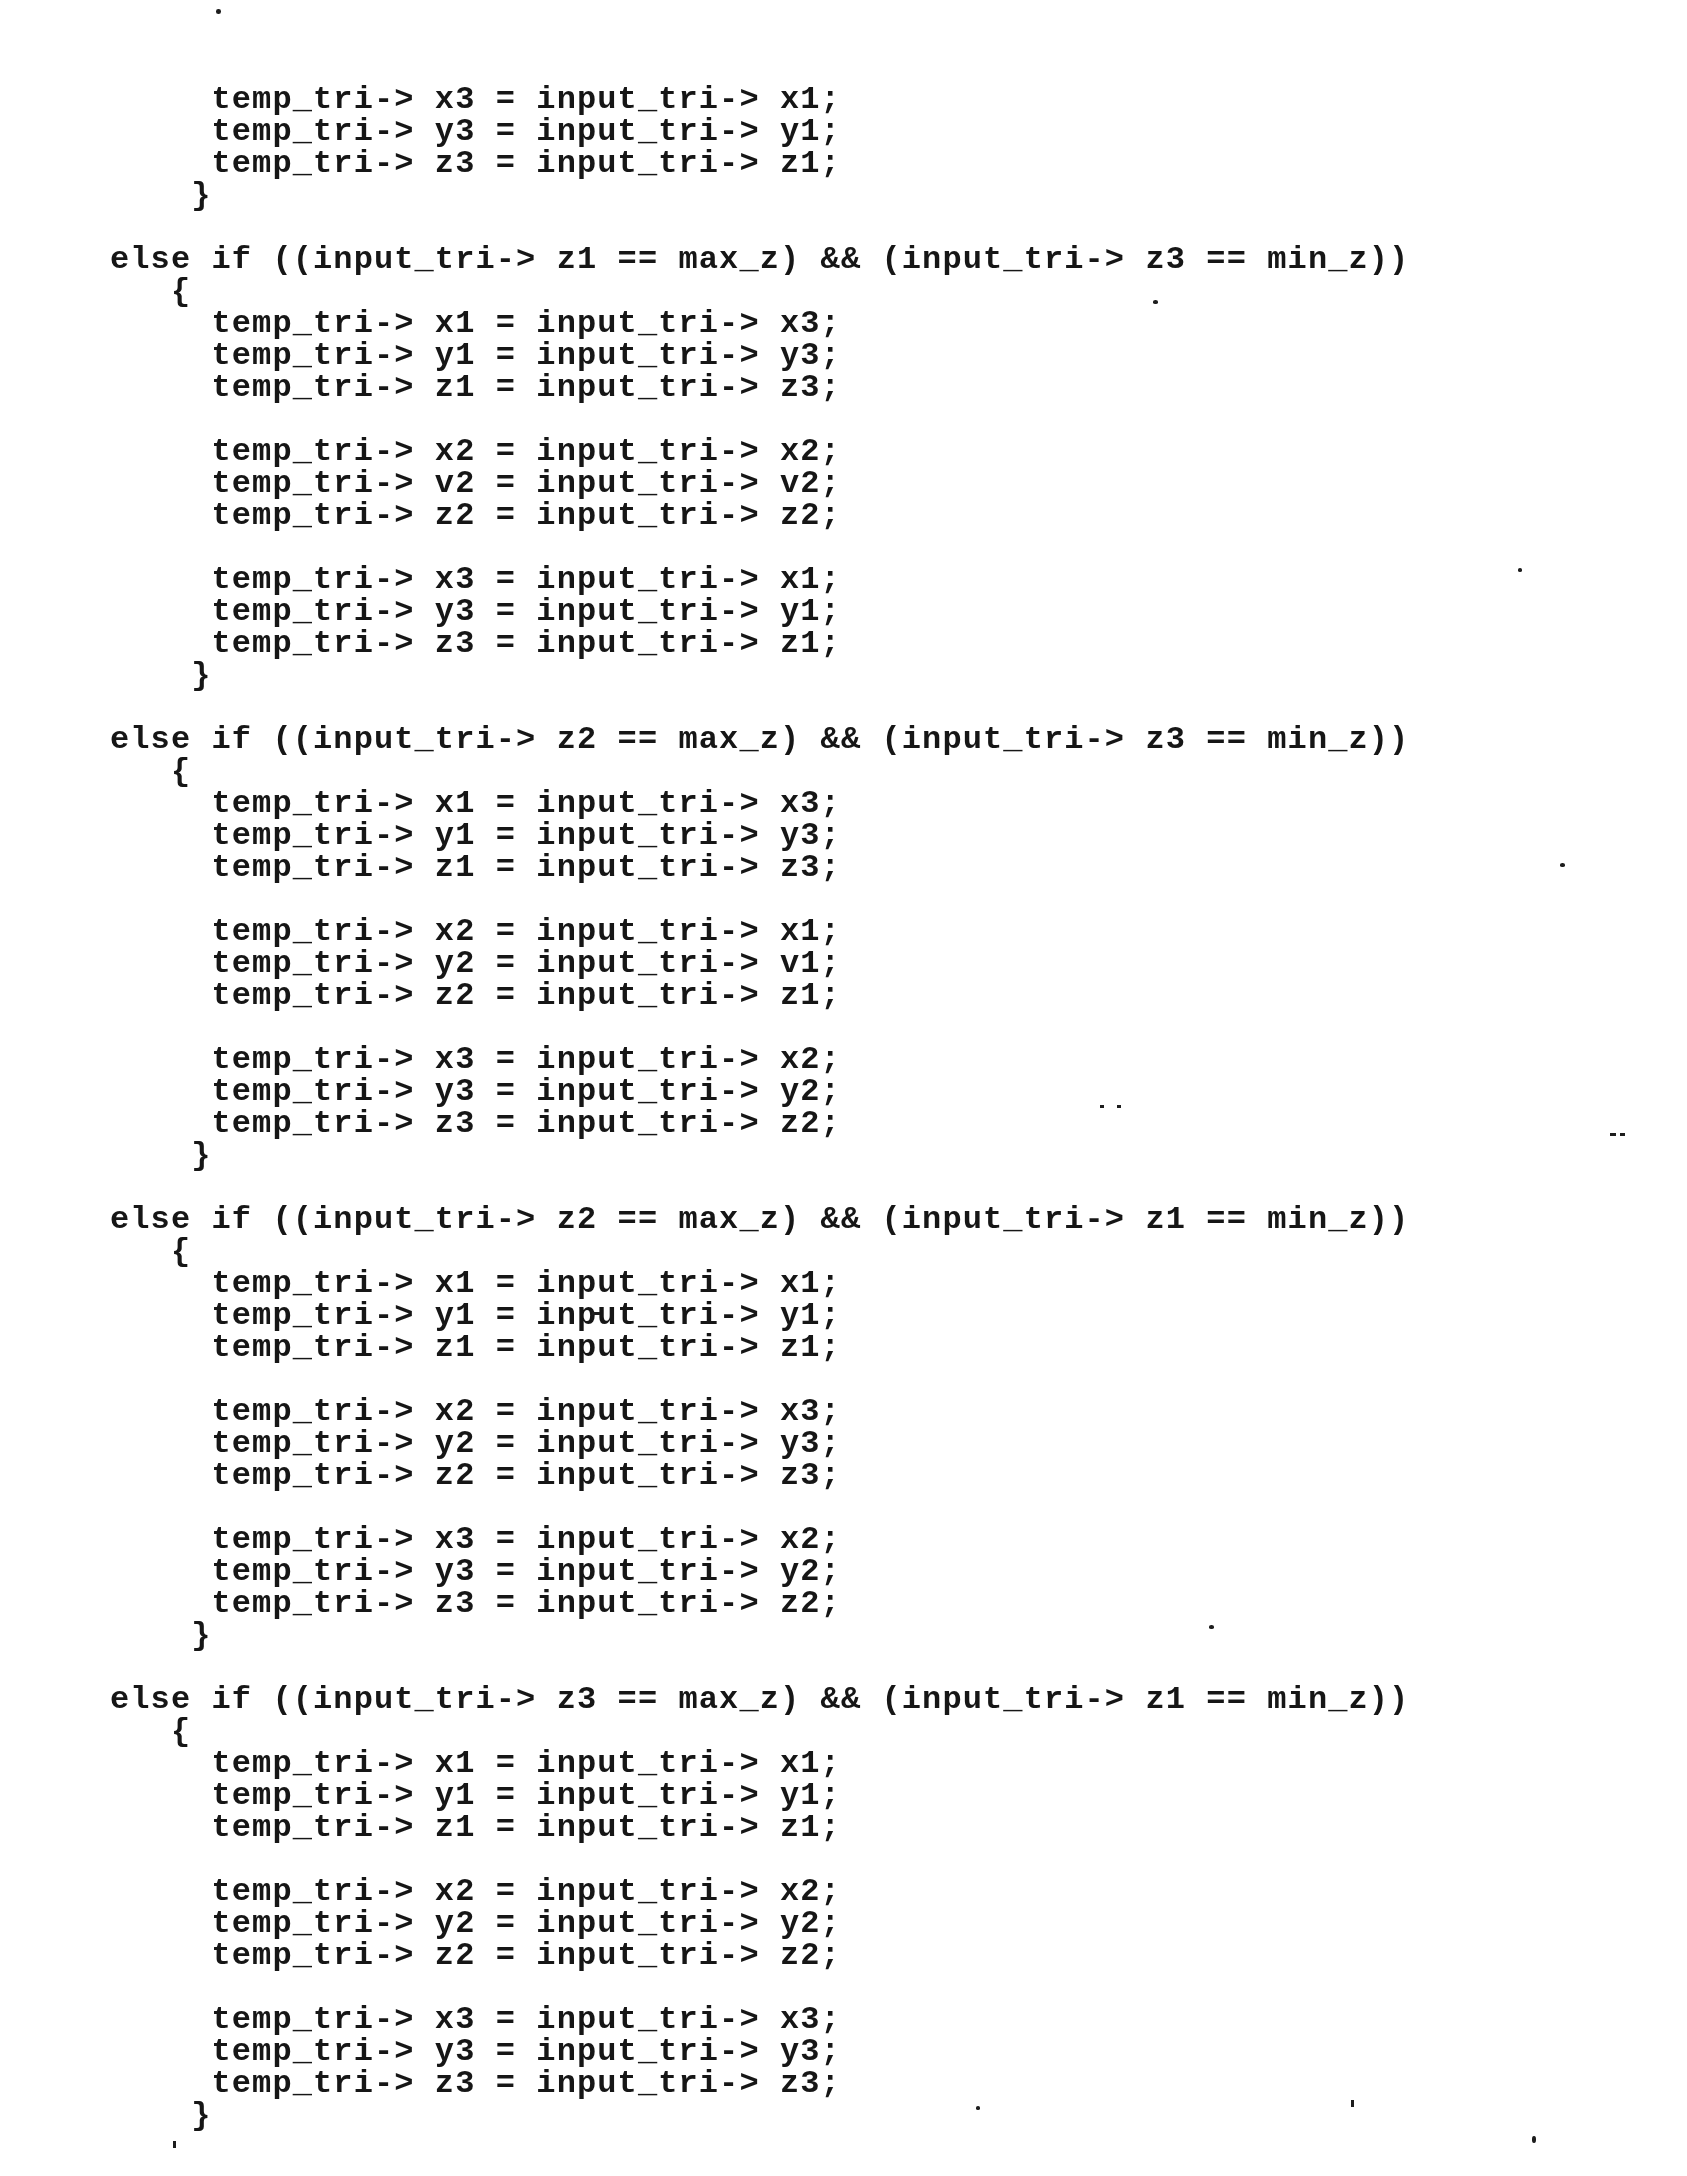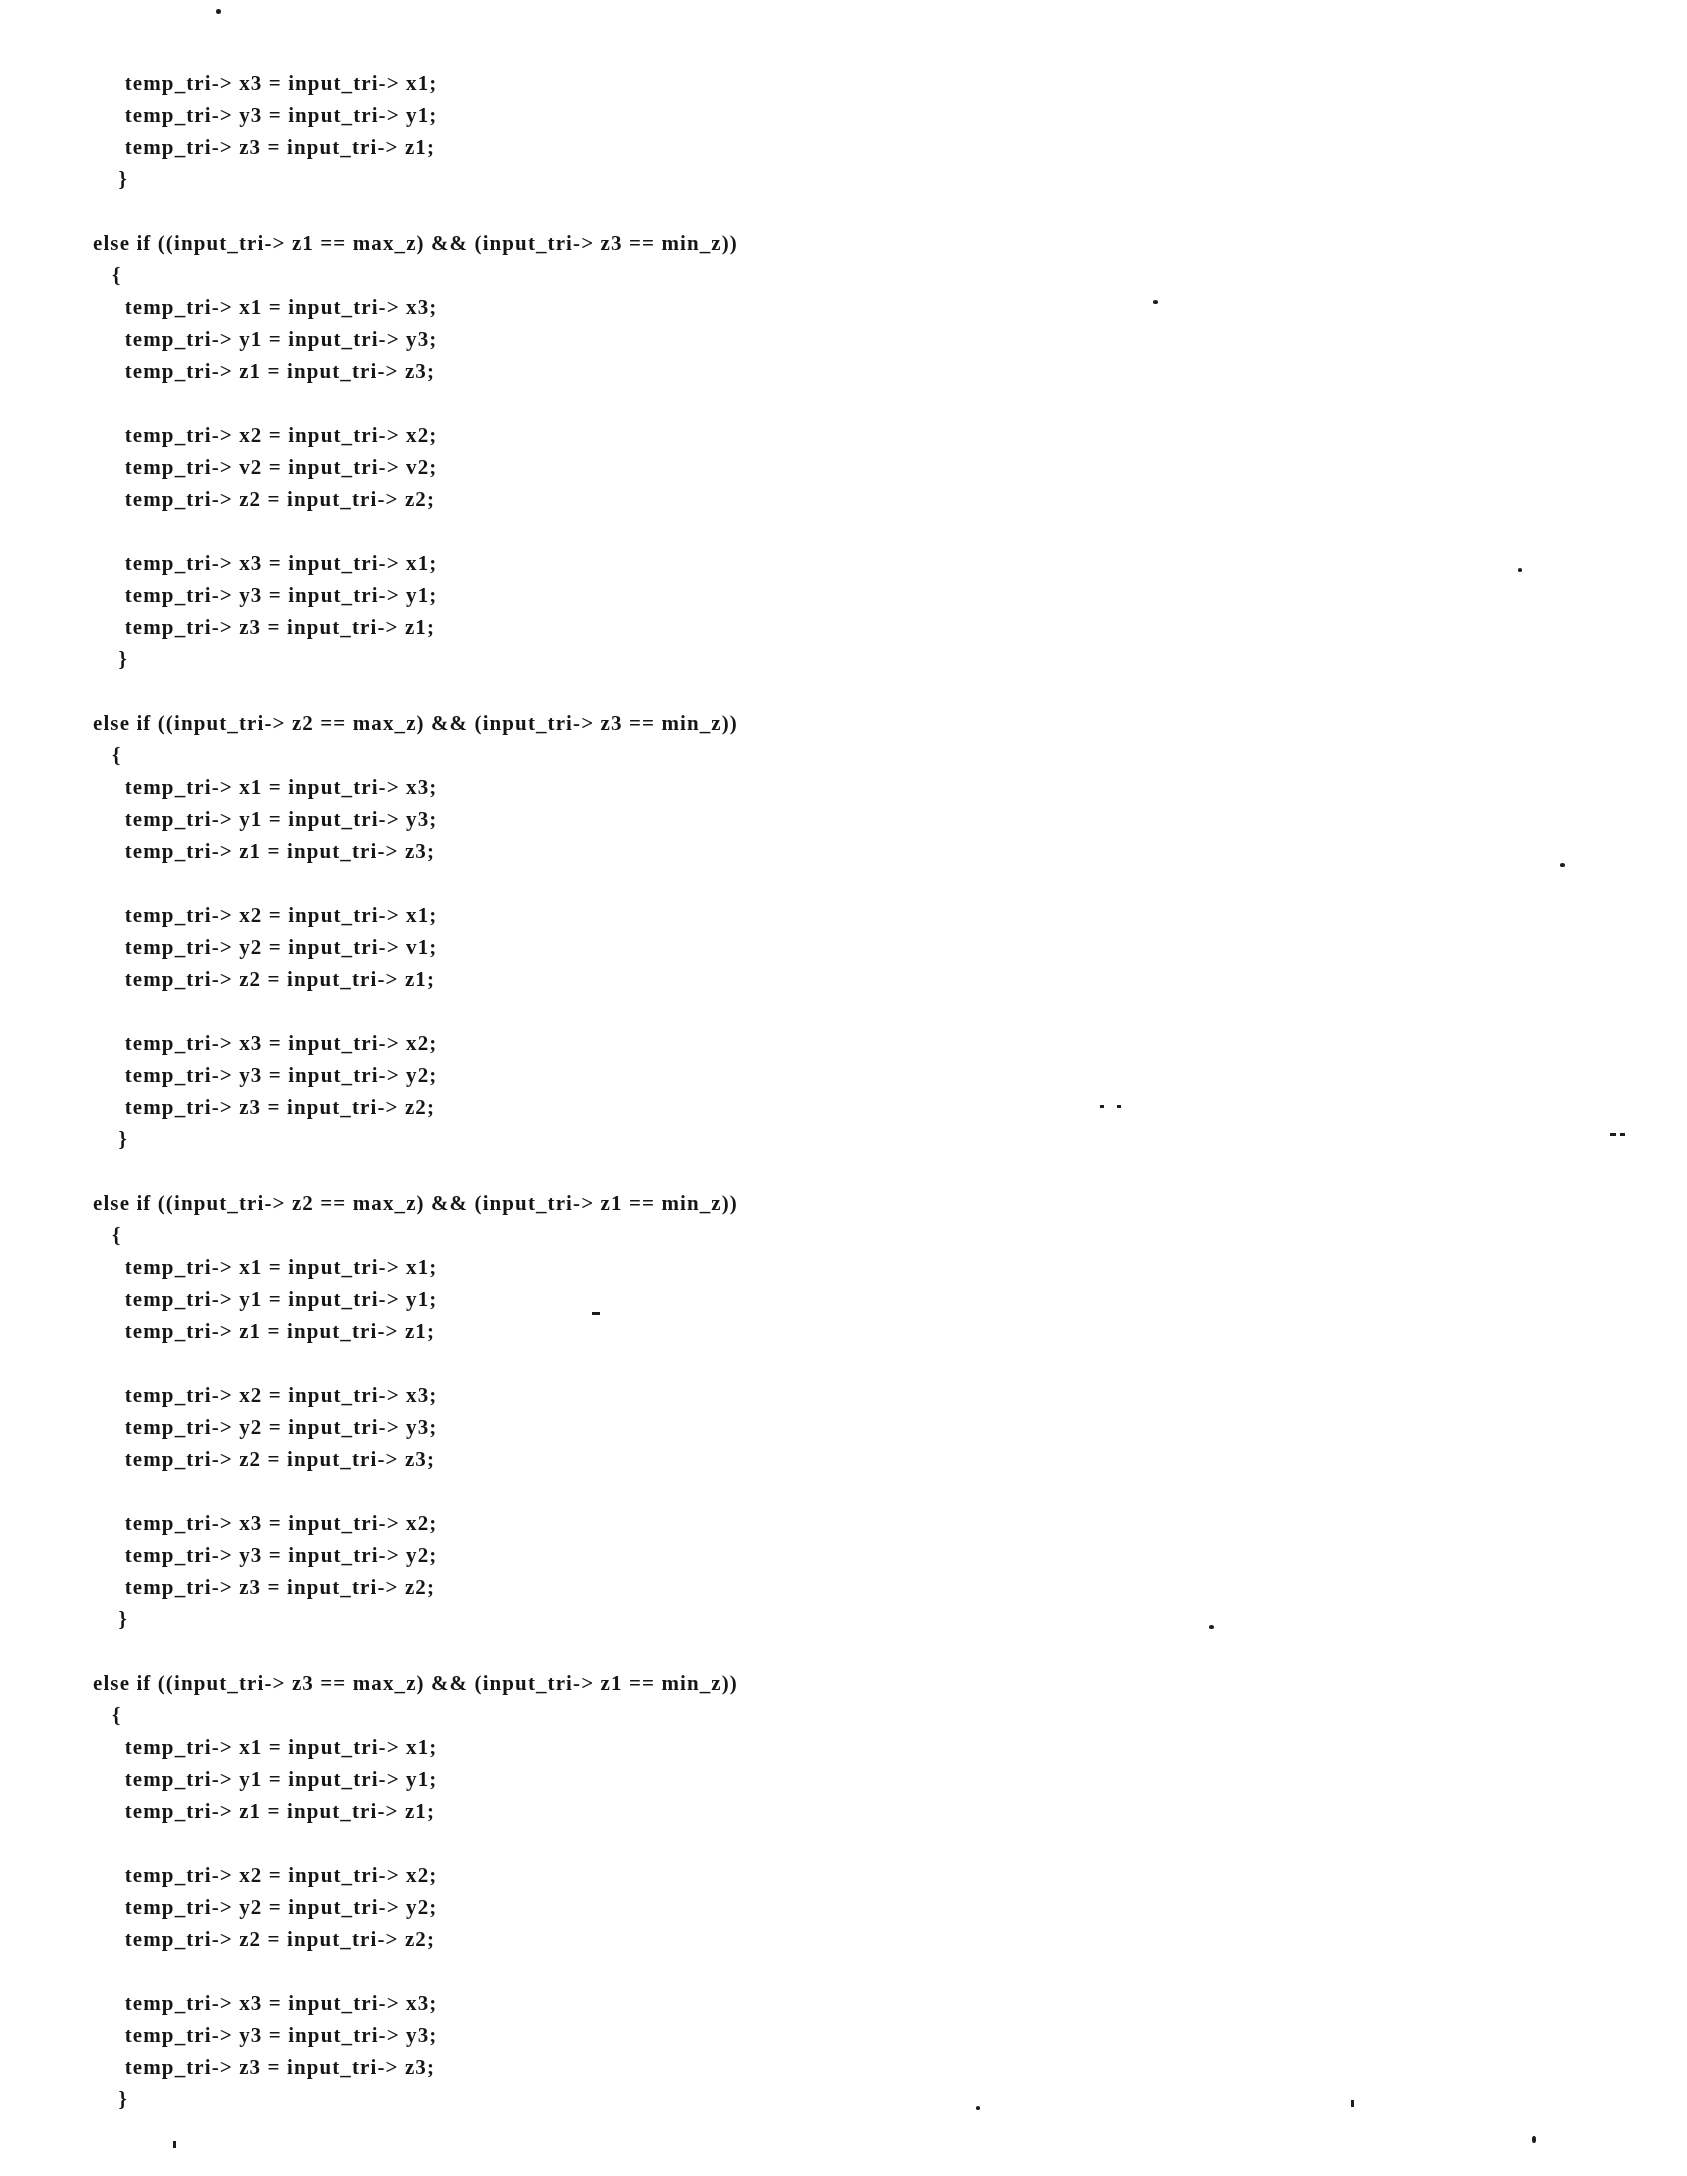--- a/index.html
+++ b/index.html
@@ -12,24 +12,24 @@
     width: 1687px;
     height: 2176px;
     background: #ffffff;
     overflow: hidden;
     font-family: "DejaVu Sans Mono", monospace;
   }
   pre.code {
     position: absolute;
     left: 93px;
     top: 67px;
-    margin: 0;
+    margin: 17px;
     padding: 0;
-    font-family: Liberation Serif, serif;
-    font-size: 21px;
+    font-family: Liberation Mono, monospace;
+    font-size: 32px;
     font-weight: bold;
     line-height: 32px;
     letter-spacing: 1.1px;
     color: #161616;
     white-space: pre;
     text-rendering: optimizeLegibility;
   }
   .speck {
     position: absolute;
     background: #1d1d1d;

